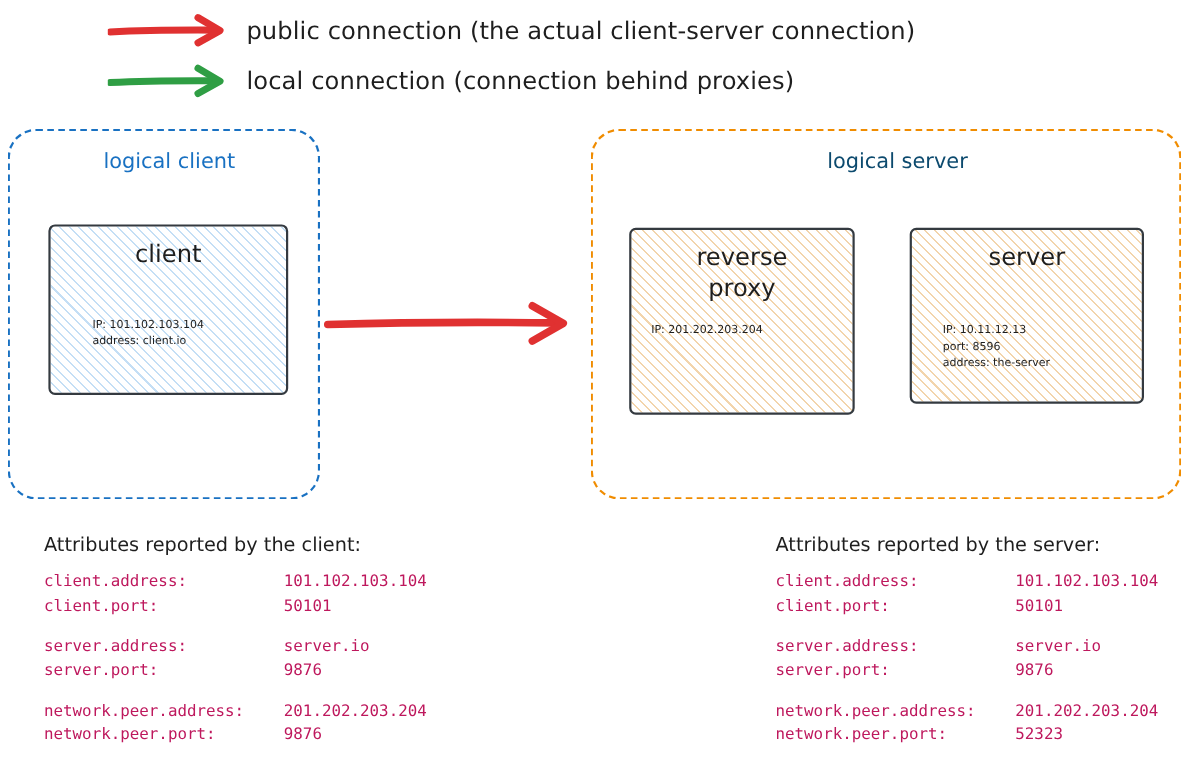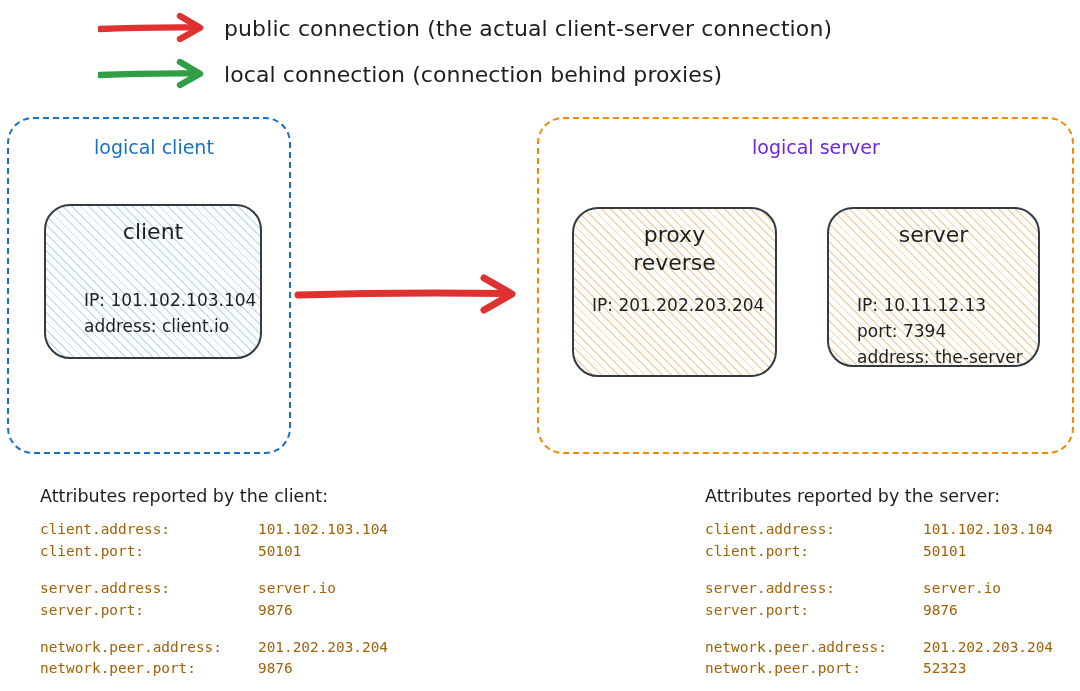--- a/index.html
+++ b/index.html
@@ -44,28 +44,28 @@
     position: absolute;
     top: -12px;
     font-size: 19px;
     font-family: "DejaVu Sans", sans-serif;
     background: #ffffff;
     padding: 0 7px;
     white-space: nowrap;
     margin-top: 29px;
   }
   .group-label.client { color: #1971c2; left: 78px; }
-  .group-label.server { color: #6d28d9; left: 206px; }
+  .group-label.server { color: #0c4a6e; left: 206px; }
 
   
   .node {
     position: absolute;
     box-sizing: border-box;
     border: 2.2px solid #343a40;
-    border-radius: 26px;
+    border-radius: 6px;
     overflow: hidden;
     background-color: #ffffff;
   }
   .node.blue {
     background-image: repeating-linear-gradient(
       45deg,
       rgba(160, 203, 239, 0.62) 0px,
       rgba(160, 203, 239, 0.62) 1.3px,
       rgba(255, 255, 255, 0) 1.3px,
       rgba(255, 255, 255, 0) 6.2px
@@ -86,21 +86,21 @@
     left: 0;
     right: 0;
     text-align: center;
     font-size: 22px;
     line-height: 1.28;
     color: #1e1e1e;
     font-family: "DejaVu Sans", sans-serif;
   }
   .node-lines {
     position: absolute;
-    font-size: 17px;
+    font-size: 10px;
     line-height: 1.52;
     color: #1e1e1e;
     font-family: "DejaVu Sans", sans-serif;
     white-space: nowrap;
   }
 
   
   #main-arrow { position: absolute; left: 294px; top: 268px; }
 
   
@@ -109,21 +109,21 @@
     font-size: 17.5px;
     font-family: "DejaVu Sans", sans-serif;
     color: #1e1e1e;
     margin-bottom: 13px;
     white-space: nowrap;
   }
   .attr-table {
     border-collapse: collapse;
     font-family: "DejaVu Sans Mono", monospace;
     font-size: 14.4px;
-    color: #a16207;
+    color: #be185d;
   }
   .attr-table td {
     padding: 0;
     line-height: 1.52;
     vertical-align: top;
     white-space: pre;
   }
   .attr-table td.key { padding-right: 12px; }
   .attr-table tr.spacer td { height: 15px; line-height: 15px; font-size: 0; }
 </style>
@@ -173,33 +173,33 @@
       <path d="M190 10 L 218 26 L 190 42"></path>
     </g>
   </svg>
 </div>
 
 <div class="logical-group server" style="left:537px; top:117px; width:537px; height:337px;">
   <span class="group-label server">logical server</span>
 
   <div class="node orange" style="left:33px; top:88px; width:205px; height:170px;">
     <div class="node-title" style="top:12px;">
+      <div>reverse</div>
       <div>proxy</div>
-      <div>reverse</div>
     </div>
     <div class="node-lines" style="left:18px; top:84px;">
       <div>IP: 201.202.203.204</div>
     </div>
   </div>
 
   <div class="node orange" style="left:288px; top:88px; width:213px; height:160px;">
     <div class="node-title" style="top:12px;">server</div>
     <div class="node-lines" style="left:28px; top:84px;">
       <div>IP: 10.11.12.13</div>
-      <div>port: 7394</div>
+      <div>port: 8596</div>
       <div>address: the-server</div>
     </div>
   </div>
 </div>
 
 <div class="attr-block" style="left:40px; top:486px;">
   <div class="attr-heading">Attributes reported by the client:</div>
   <table class="attr-table">
     <tbody>
         <tr>

